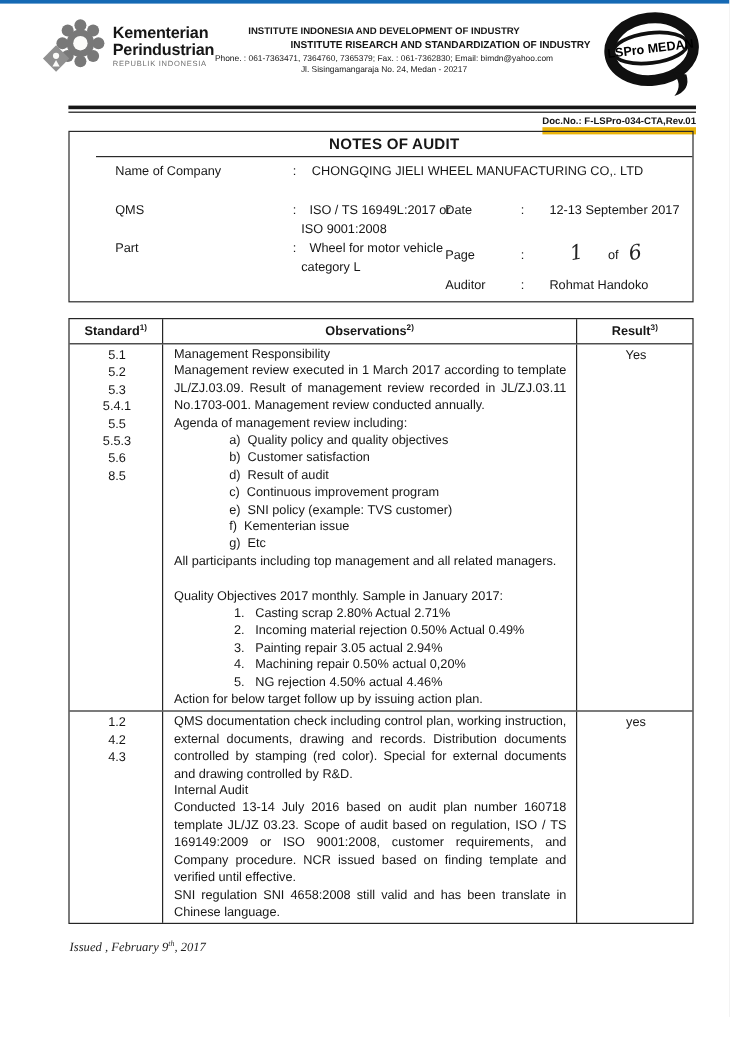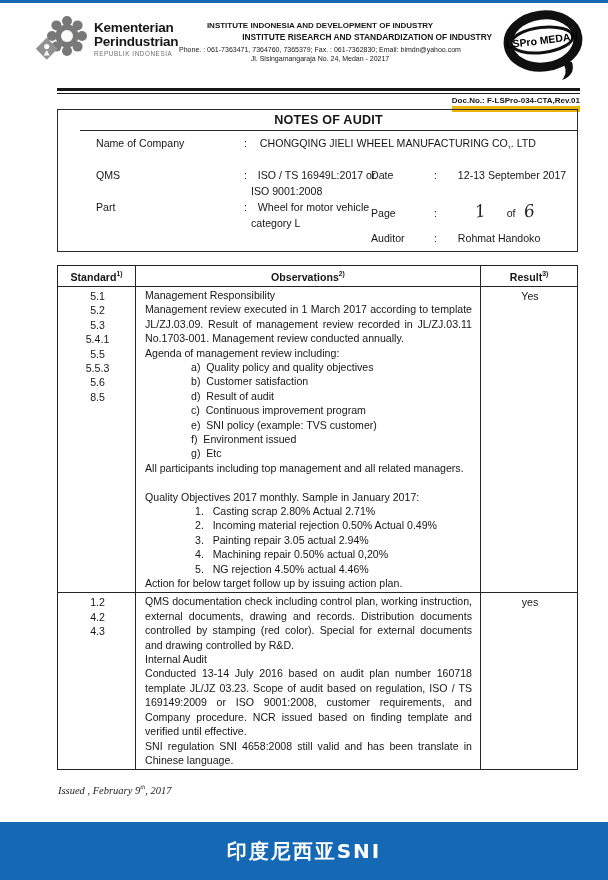--- a/index.html
+++ b/index.html
@@ -194,21 +194,21 @@
       <div class="cell c-obs">
         <div>Management Responsibility</div>
         <div class="just">Management review executed in 1 March 2017 according to template JL/ZJ.03.09. Result of management review recorded in JL/ZJ.03.11 No.1703-001. Management review conducted annually.</div>
         <div>Agenda of management review including:</div>
         <div>
             <div class="obs-li">a)  Quality policy and quality objectives</div>
             <div class="obs-li">b)  Customer satisfaction</div>
             <div class="obs-li">d)  Result of audit</div>
             <div class="obs-li">c)  Continuous improvement program</div>
             <div class="obs-li">e)  SNI policy (example: TVS customer)</div>
-            <div class="obs-li">f)  Environment issued</div>
+            <div class="obs-li">f)  Kementerian issue</div>
             <div class="obs-li">g)  Etc</div>
           </div>
         <div>All participants including top management and all related managers.</div>
         <div class="gap"></div>
         <div>Quality Objectives 2017 monthly. Sample in January 2017:</div>
         <div>
             <div class="obs-li-num">1.   Casting scrap 2.80% Actual 2.71%</div>
             <div class="obs-li-num">2.   Incoming material rejection 0.50% Actual 0.49%</div>
             <div class="obs-li-num">3.   Painting repair 3.05 actual 2.94%</div>
             <div class="obs-li-num">4.   Machining repair 0.50% actual 0,20%</div>
@@ -232,17 +232,14 @@
         <div class="just">SNI regulation SNI 4658:2008 still valid and has been translate in Chinese language.</div>
       </div>
       <div class="cell c-res">yes</div>
     </div>
   </div>
 
   <div class="issued">
     <span>Issued , February 9</span><sup>th</sup><span>, 2017</span>
   </div>
 
-  <div class="banner" style="background: rgb(21, 105, 180);">
-    <div class="txt">印度尼西亚SNI</div>
-  </div>
 
 </div>
 
 </body></html>

